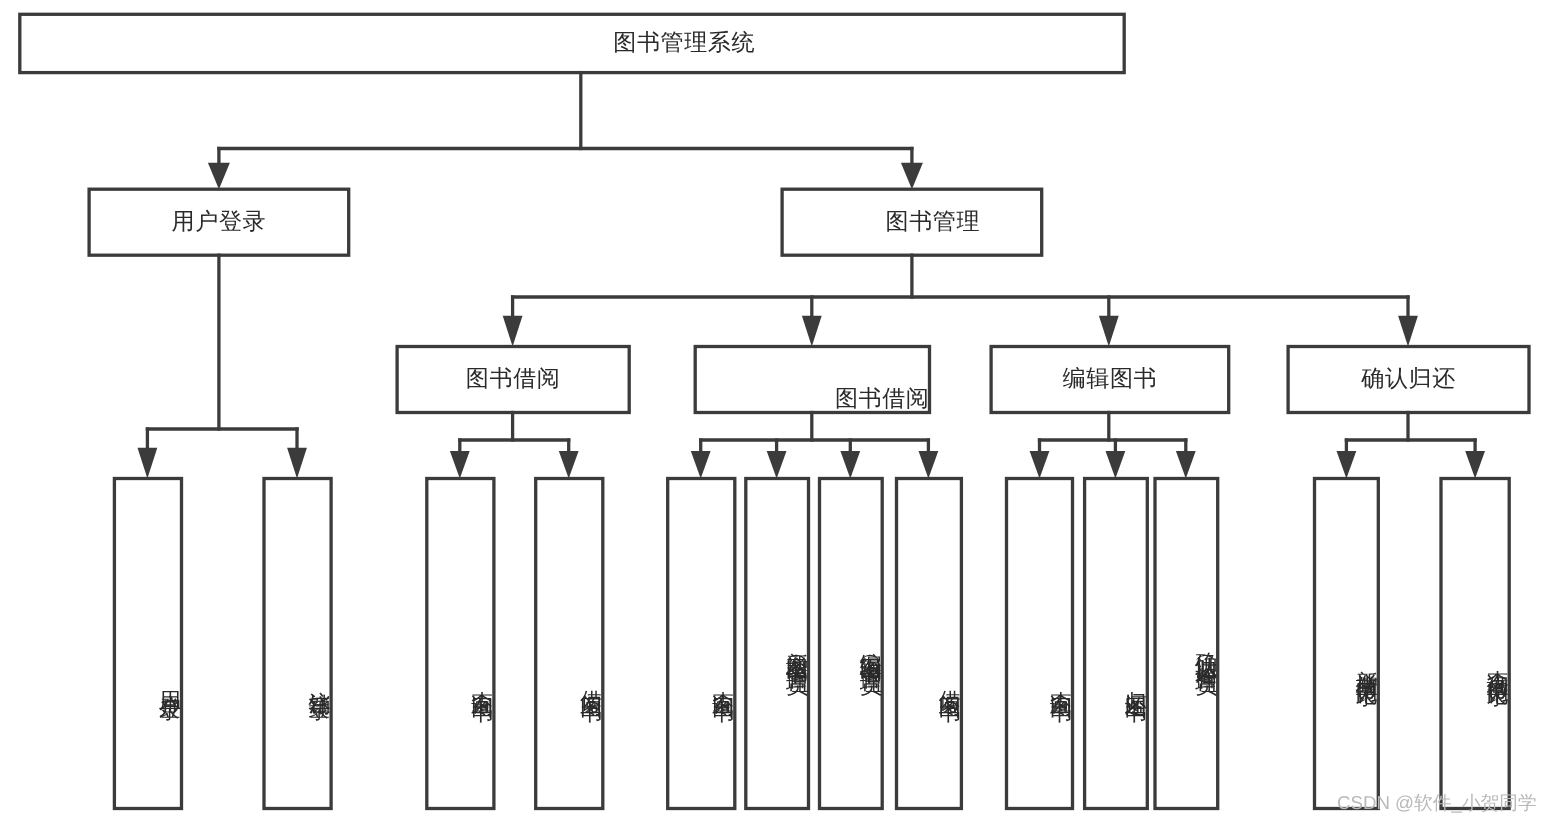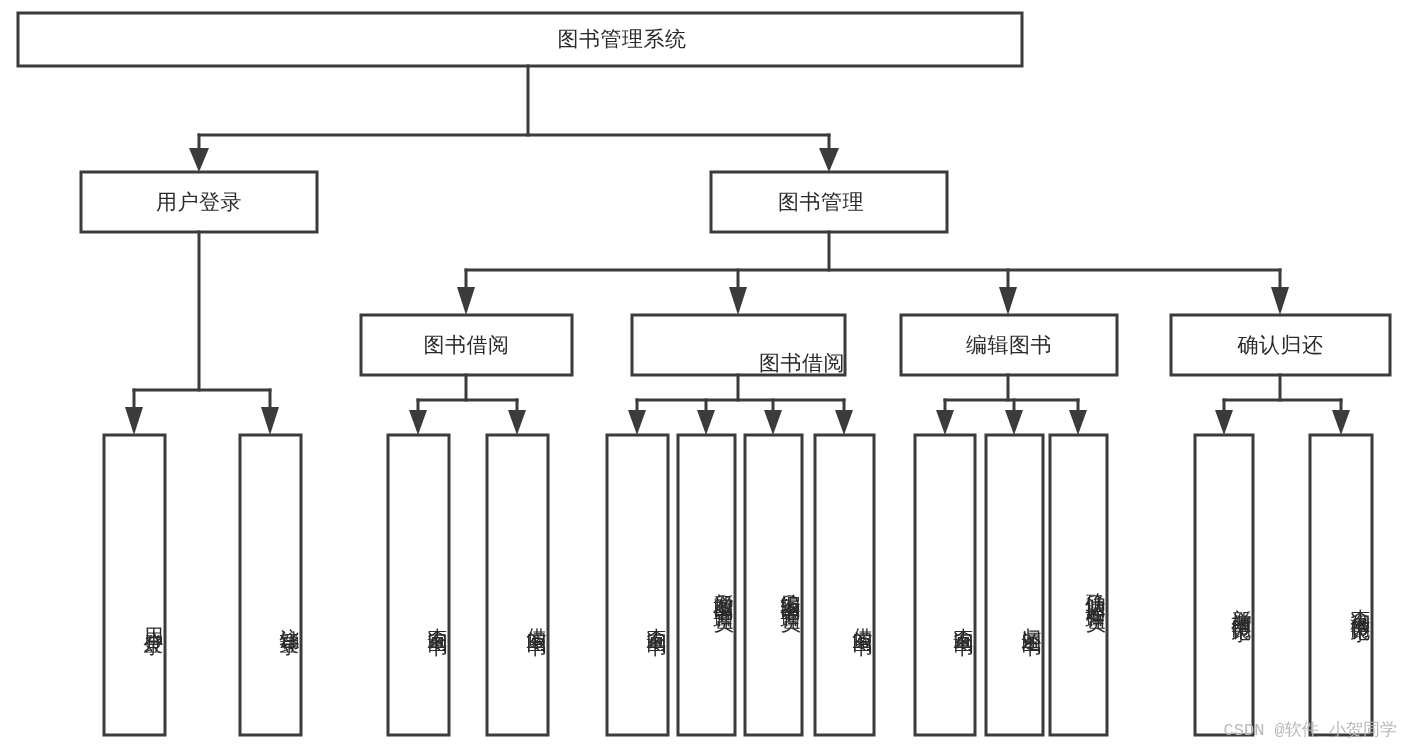--- a/index.html
+++ b/index.html
@@ -61,21 +61,21 @@
     justify-content: center;
     padding-top: 6px;
     box-sizing: border-box;
   }
   .watermark {
     position: absolute;
     right: 8px;
     bottom: 6px;
     color: #b9b9b9;
     font-size: 17px;
-    font-family: Liberation Mono, monospace;
+    font-family: Liberation Sans, sans-serif;
     white-space: nowrap;
     user-select: none;
   }
 </style>
 </head>
 <body>
 
 <div id="stage">
 
   <svg class="diagram" viewBox="0 0 1405 747">
@@ -178,21 +178,21 @@
       <path class="edge" d="M 1224 400 L 1224 412"></path>
       <path class="edge" d="M 1341 400 L 1341 412"></path>
       <polygon class="arrow-head" points="1215,410 1233,410 1224,435"></polygon>
       <polygon class="arrow-head" points="1332,410 1350,410 1341,435"></polygon>
     </g>
   </svg>
 
   <div class="node-label" style="left:18px; top:13px; width:1208px; height:53px;">图书管理系统</div>
 
   <div class="node-label" style="left:81px; top:172px; width:236px; height:60px;">用户登录</div>
-  <div class="node-label" style="left:684px; top:172px; width:274px; height:60px;">图书管理</div>
+  <div class="node-label" style="left:711px; top:172px; width:274px; height:60px;">图书管理</div>
 
   <div class="node-label" style="left:361px; top:315px; width:211px; height:60px;">图书借阅</div>
   <div class="node-label" style="left:632px; top:333px; width:244px; height:60px;margin-left:48px;">图书借阅</div>
   <div class="node-label" style="left:901px; top:315px; width:216px; height:60px;">编辑图书</div>
   <div class="node-label" style="left:1171px; top:315px; width:219px; height:60px;">确认归还</div>
 
   <div class="node-label vertical" style="left:104px; top:495px; width:61px; height:240px;">用户登录</div>
   <div class="node-label vertical" style="left:240px; top:495px; width:61px; height:240px;">注销登录</div>
 
   <div class="node-label vertical" style="left:388px; top:495px; width:61px; height:240px;">查询图书</div>

